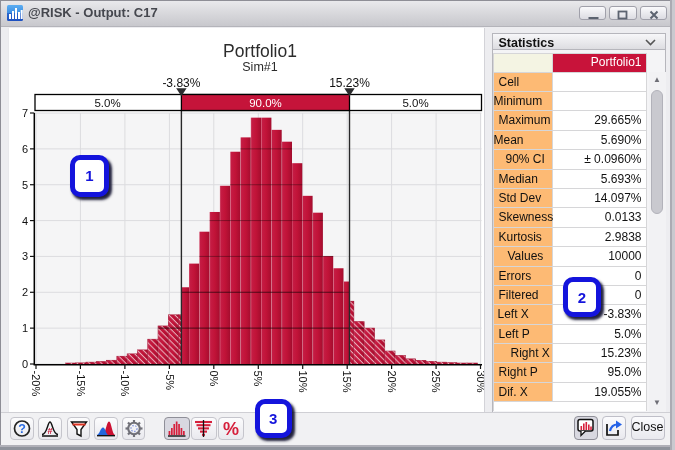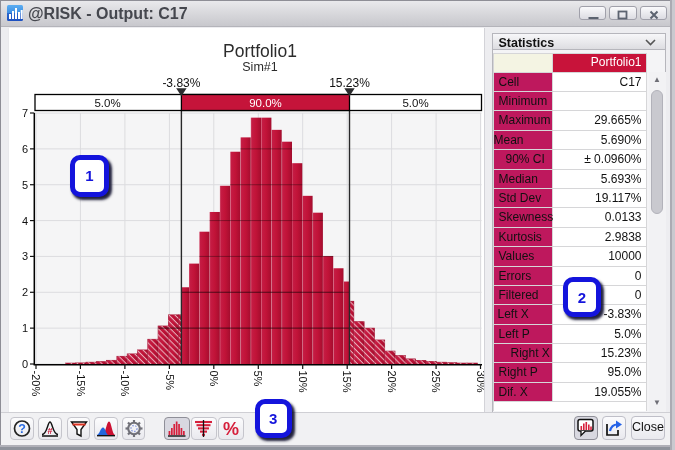--- a/index.html
+++ b/index.html
@@ -1,28 +1,28 @@
 <!DOCTYPE html>
 <html><head><meta charset="utf-8"><style>
 * { margin:0; padding:0; box-sizing:border-box; }
 body { width:675px; height:450px; font-family:"Liberation Sans", sans-serif; position:relative; overflow:hidden; background:#ededf0; }
 .win { position:absolute; inset:0; border-top:1px solid #8e8e96; border-left:1px solid #8e8e96; }
 .titlebar { position:absolute; left:1px; top:1px; width:673px; height:25.5px; background:linear-gradient(#e9e9ec, #d6d6da 55%, #c8c8cd); border-bottom:1px solid #b4b4ba; }
-.title { position:absolute; left:28px; top:5px; font-size:16px; font-weight:bold; color:#45474e; }
+.title { position:absolute; left:28px; top:5px; font-size:13px; font-weight:bold; color:#45474e; }
 .wbtn { position:absolute; top:6px; height:14px; width:27.5px; background:linear-gradient(#fafafc,#dcdce2); border:1px solid #a0a0aa; border-radius:3px; }
 .chartpanel { position:absolute; left:7.5px; top:28px; width:477px; height:384px; background:#fff; border:1px solid #d3d3d8; }
 .statspanel { position:absolute; left:491.5px; top:32.5px; width:174.5px; height:412px; background:#f4f4f6; border:1px solid #b6b6bc; }
 .statshead { position:absolute; left:491.5px; top:32.5px; width:174.5px; height:17.5px; background:linear-gradient(#f7f7f9,#dddde1); border:1px solid #b6b6bc; }
 .statshead span { position:absolute; left:6px; top:2px; font-weight:bold; font-size:12.5px; color:#111; }
 .tablewrap { position:absolute; left:492.5px; top:53.3px; width:154px; height:358.2px; overflow:hidden; background:#fff; border-top:1px solid #d6d6d8; border-left:1px solid #d6d6d8; border-right:1px solid #d6d6d8; }
 .thead { display:flex; height:18.3px; border-bottom:1px solid #d6d6d8; }
 .thl { width:59px; background:#f4f4e3; border-right:1px solid #d6d6d8; }
 .thv { width:93px; background:#c8133a; color:#fff; font-size:12px; line-height:17.5px; text-align:right; padding-right:4px; }
 .trow { display:flex; height:19.4px; border-bottom:1px solid #d6d6d8; font-size:12px; color:#111; }
-.tl { width:59px; background:#be185d; border-right:1px solid #d6d6d8; line-height:18.6px; }
+.tl { width:59px; background:#fdba74; border-right:1px solid #d6d6d8; line-height:18.6px; }
 .tv { width:93px; background:#fff; line-height:18.6px; text-align:right; padding-right:4px; }
 .scroll { position:absolute; left:648.5px; top:71.6px; width:17px; height:340px; background:#f2f2f4; }
 .thumb { position:absolute; left:2.5px; top:18px; width:12px; height:124px; background:#c9c9cf; border:1px solid #b2b2ba; border-radius:6px; }
 .arrow { position:absolute; left:0; width:17px; text-align:center; font-size:8px; color:#6e6e76; }
 .bstrip { position:absolute; left:1px; top:412px; width:673px; height:32.5px; background:#f1f1f3; border-top:1px solid #cfcfd4; }
 .tbtn { position:absolute; top:417.2px; width:23.5px; height:22.5px; background:linear-gradient(#fcfcfd,#e9e9ee); border:1px solid #c5c5cc; border-radius:4px; }
 .tbtn2 { position:absolute; top:416.8px; width:26px; height:23px; background:linear-gradient(#fcfcfd,#e9e9ee); border:1px solid #c5c5cc; border-radius:4px; }
 .pressed { background:#d8d8e0 !important; border:1px solid #8f8f98 !important; }
 .badge { position:absolute; background:#fff; border:5px solid #1414dc; border-radius:10px; box-shadow:2.5px 3px 2.5px rgba(10,10,40,0.9); color:#1414dc; font-weight:bold; font-size:15px; display:flex; align-items:center; justify-content:center; z-index:50; }
 .rbtn { position:absolute; top:416px; height:23.5px; background:linear-gradient(#fbfbfd,#e9e9ee); border:1px solid #bfbfc8; border-radius:4px; }
@@ -231,55 +231,54 @@
       <path d="M1,2 L5.5,6.5 L10,2" fill="none" stroke="#555" stroke-width="1.6"></path>
     </svg>
 </div>
 <div class="tablewrap">
 <div class="thead">
       <div class="thl"></div>
       <div class="thv">Portfolio1</div>
     </div>
 <div class="trow">
       <div class="tl" style="padding-left:5px">Cell</div>
-      <div class="tv">C17</div>
-    </div>
-<div class="trow">
-      <div class="tl" style="padding-left:5px">Minimum</div>
+    </div>
+<div class="trow">
+      <div class="tl" style="">Minimum</div>
     </div>
 <div class="trow">
       <div class="tl" style="padding-left:5px">Maximum</div>
       <div class="tv">29.665%</div>
     </div>
 <div class="trow">
       <div class="tl" style="">Mean</div>
       <div class="tv">5.690%</div>
     </div>
 <div class="trow">
       <div class="tl" style="padding-left:12px">90% CI</div>
       <div class="tv">± 0.0960%</div>
     </div>
 <div class="trow">
       <div class="tl" style="padding-left:5px">Median</div>
       <div class="tv">5.693%</div>
     </div>
 <div class="trow">
       <div class="tl" style="padding-left:5px">Std Dev</div>
-      <div class="tv">19.117%</div>
+      <div class="tv">14.097%</div>
     </div>
 <div class="trow">
       <div class="tl" style="padding-left:5px">Skewness</div>
       <div class="tv">0.0133</div>
     </div>
 <div class="trow">
       <div class="tl" style="padding-left:5px">Kurtosis</div>
       <div class="tv">2.9838</div>
     </div>
 <div class="trow">
-      <div class="tl" style="padding-left:5px">Values</div>
+      <div class="tl" style="padding-left:14px">Values</div>
       <div class="tv">10000</div>
     </div>
 <div class="trow">
       <div class="tl" style="padding-left:5px">Errors</div>
       <div class="tv">0</div>
     </div>
 <div class="trow">
       <div class="tl" style="padding-left:5px">Filtered</div>
       <div class="tv">0</div>
     </div>
@@ -378,19 +377,19 @@
         <rect x="10.5" y="5" width="1.6" height="8"></rect>
         <rect x="13" y="7.5" width="1.6" height="5.5"></rect>
         <rect x="15.2" y="9.5" width="1.6" height="3.5"></rect>
       </g>
     </svg></div>
 <div class="rbtn" style="left:602px;width:24px"><svg width="22" height="22">
       <path d="M4,7 L4,18 L15,18 L15,13" fill="none" stroke="#111" stroke-width="1.7"></path>
       <path d="M7,14 C8,9.5 11,7.5 14.5,7.5" fill="none" stroke="#2563e8" stroke-width="2.2"></path>
       <polygon points="13,3.5 19,7.5 13,11.5" fill="#2563e8"></polygon>
     </svg></div>
-<div class="rbtn" style="left:630.5px;width:34.5px;font-size:12.5px;color:#111;text-align:right;line-height:21px">Close</div>
+<div class="rbtn" style="left:630.5px;width:34.5px;font-size:12.5px;color:#111;text-align:left;line-height:21px">Close</div>
 <div class="badge" style="left:70px;top:154.8px;width:39px;height:42px">1</div>
 <div class="badge" style="left:563px;top:277px;width:38px;height:40px">2</div>
 <div class="badge" style="left:254.5px;top:399px;width:37.5px;height:38.5px">3</div>
 <div class="bborder1"></div>
 <div class="bborder2"></div>
 <div class="rborder1"></div>
 <div class="rborder2"></div>
 </body></html>

